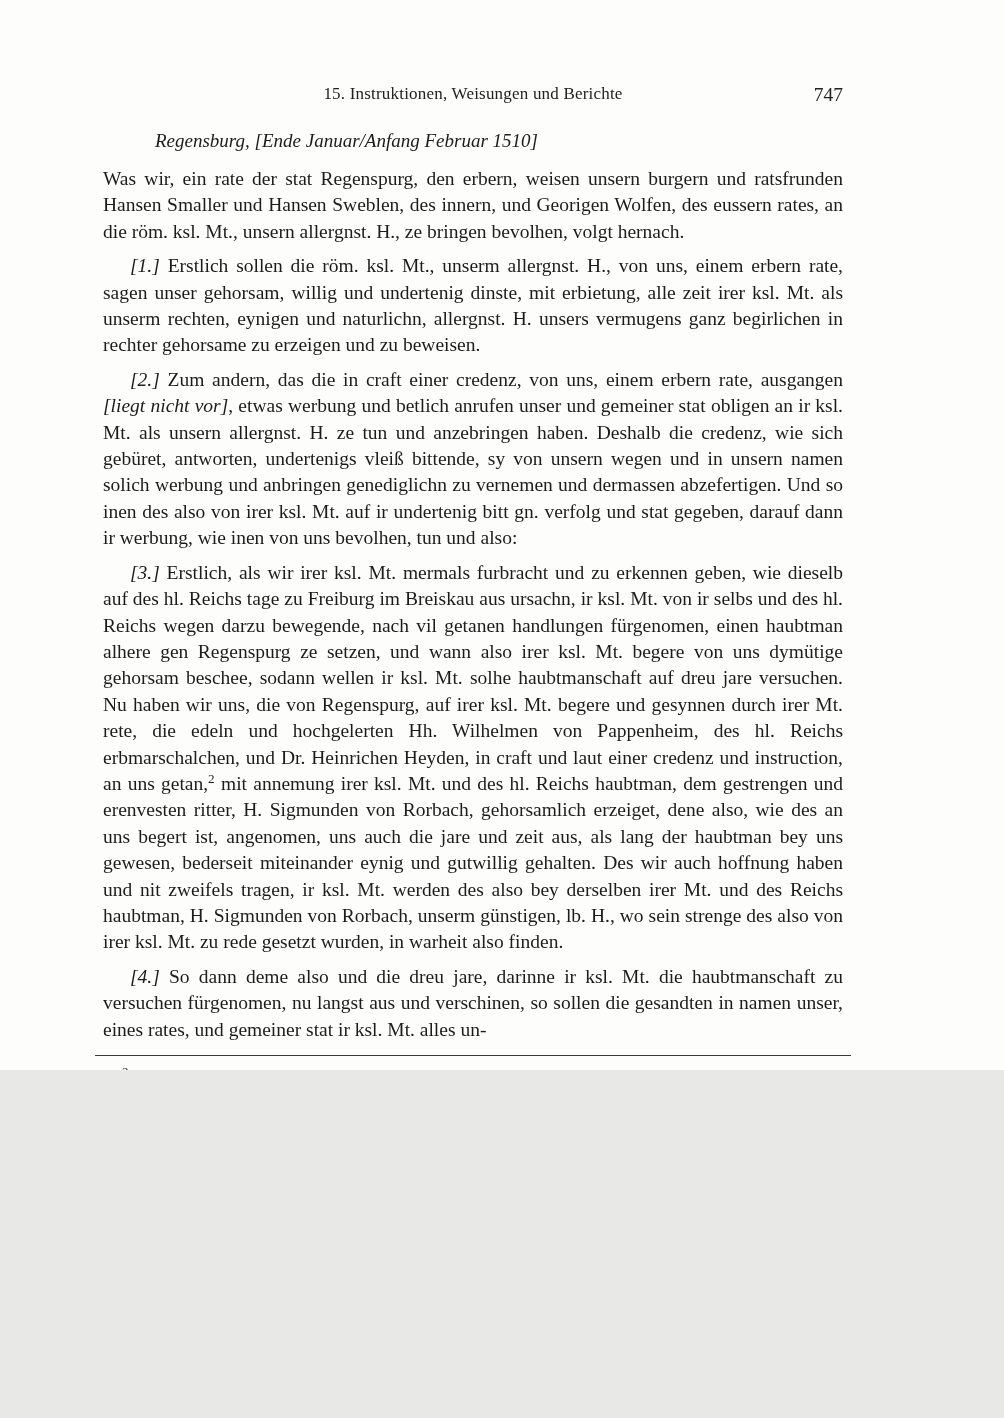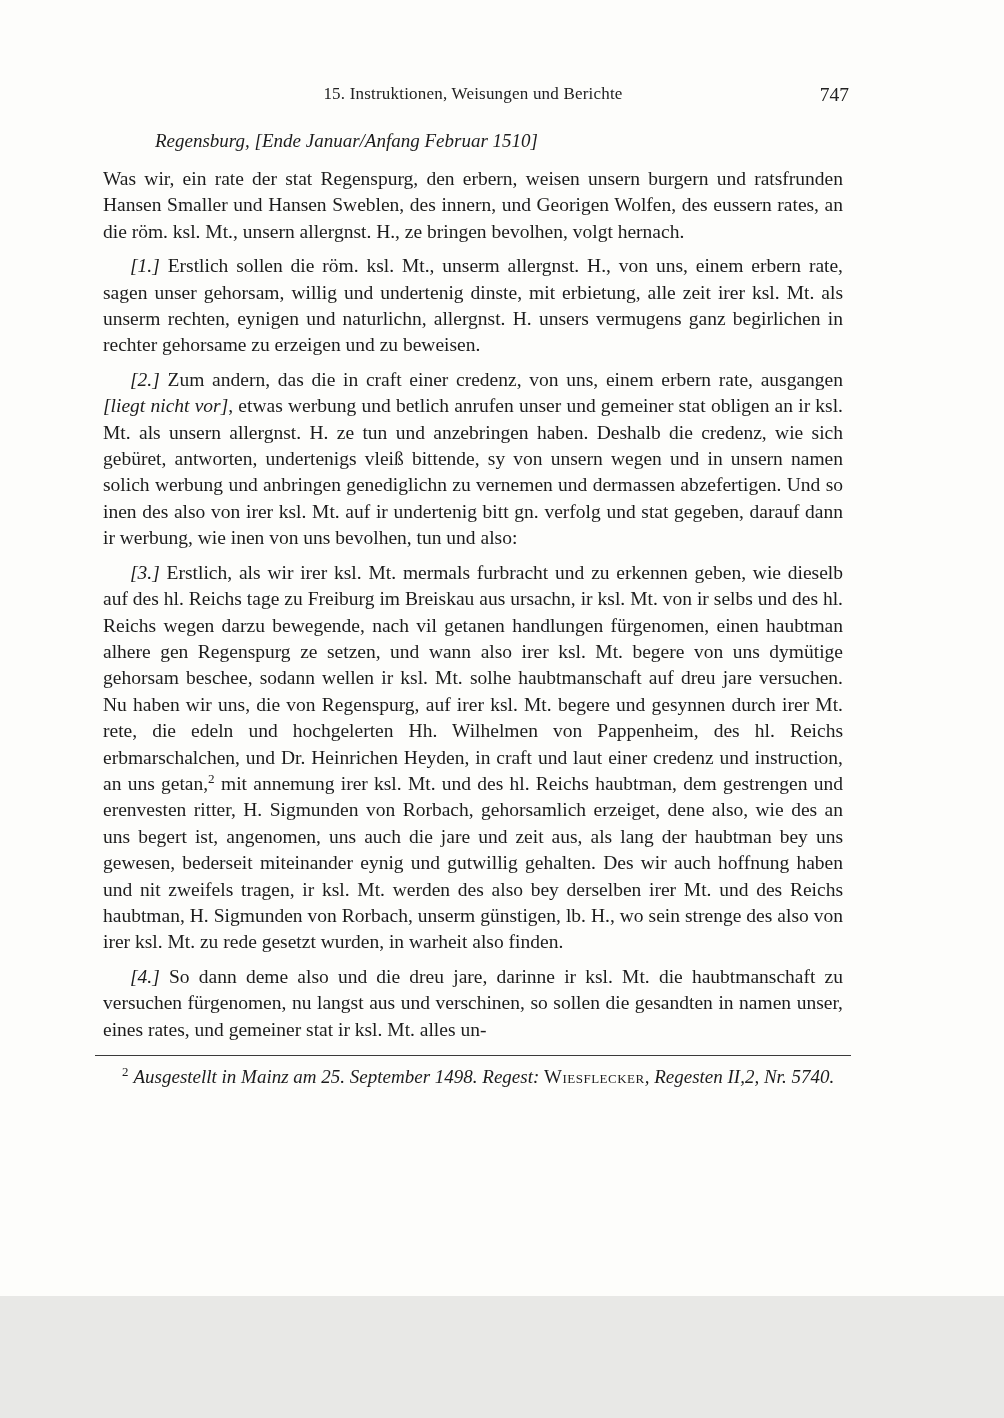--- a/index.html
+++ b/index.html
@@ -3,21 +3,21 @@
 <meta charset="utf-8">
 <style>
   html, body {
     margin: 0;
     padding: 0;
     background: #e8e8e6;
   }
   .page {
     position: relative;
     width: 1004px;
-    height: 1296px;
+    height: 1070px;
     margin: 0 auto;
     background: #fdfdfb;
     color: #1c1c1c;
     font-family: "Liberation Serif", serif;
     overflow: hidden;
   }
   .text-block {
     position: absolute;
     left: 95px;
     top: 84px;
@@ -28,21 +28,21 @@
     text-align: center;
     font-size: 17px;
     line-height: 20px;
     color: #222;
   }
   .running-title {
     letter-spacing: 0.2px;
   }
   .page-number {
     position: absolute;
-    right: 2px;
+    right: 8px;
     bottom: -1px;
     font-size: 19.5px;
   }
   .dateline {
     margin: 24px 0 0 60px;
     font-style: italic;
     font-size: 19px;
     line-height: 26px;
   }
   .source-line {

